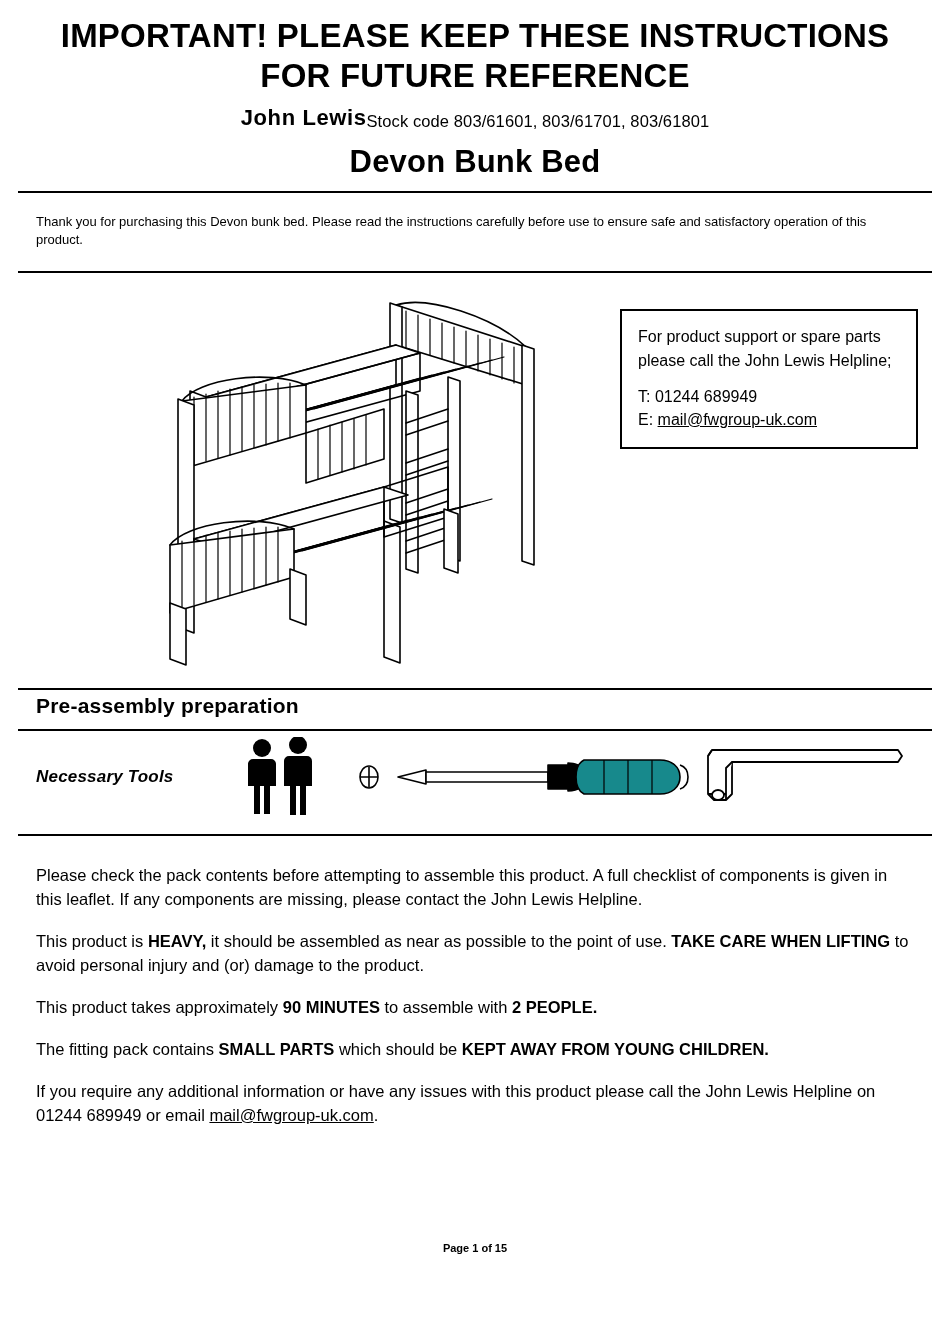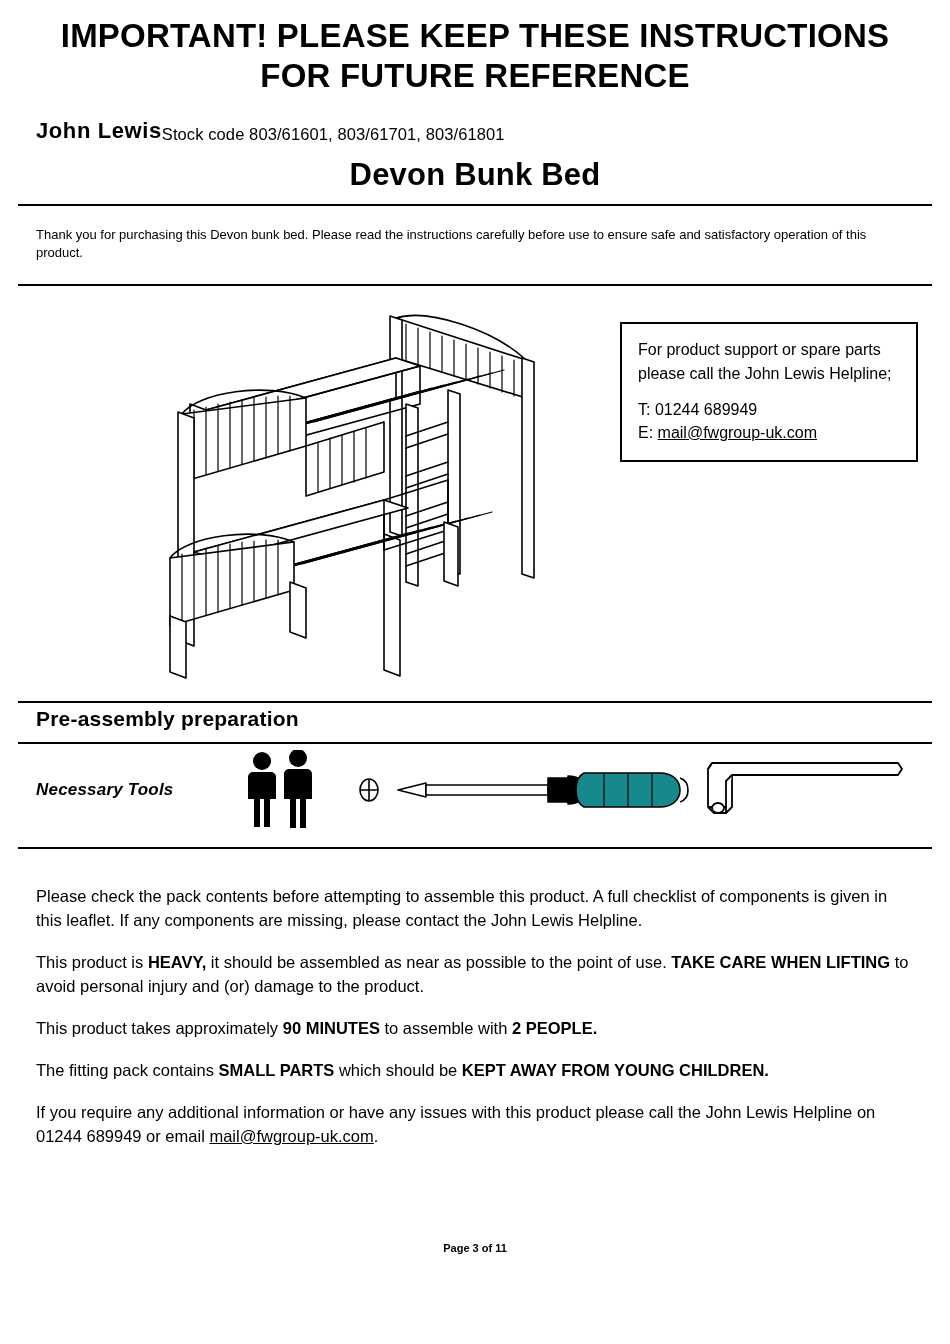--- a/index.html
+++ b/index.html
@@ -30,22 +30,22 @@
     font-weight: bold;
     line-height: 1.22;
     letter-spacing: 0.2px;
     padding-top: 16px;
     margin: 0 40px;
   }
 
   .brand-row {
     display: flex;
     align-items: flex-end;
-    justify-content: flex-start;
-    margin-top: 21px;
+    justify-content: center;
+    margin-top: 8px;
     padding: 0 18px;
   }
   .brand-name {
     font-size: 22px;
     font-weight: bold;
     letter-spacing: 0.6px;
   }
   .stock-code {
     font-size: 16.5px;
     letter-spacing: 0.1px;
@@ -129,21 +129,21 @@
     gap: 0px;
     flex: 1;
   }
 
   
   .body-text {
     font-size: 16.5px;
     line-height: 1.45;
     padding: 20px 18px 0 18px;
   }
-  .body-text p { margin: 16px 0 18px 0; }
+  .body-text p { margin: 8px 0 18px 0; }
   .body-text a { color: #000; text-decoration: underline; }
   .body-text b { font-weight: bold; }
 
   .footer {
     position: absolute;
     bottom: 22px;
     left: 0;
     width: 100%;
     text-align: center;
     font-size: 11px;
@@ -356,15 +356,15 @@
       <span>This product takes approximately </span><b>90 MINUTES</b><span> to assemble with </span><b>2 PEOPLE.</b>
     </p>
     <p>
       <span>The fitting pack contains </span><b>SMALL PARTS</b><span> which should be </span><b>KEPT AWAY FROM YOUNG CHILDREN.</b>
     </p>
     <p>
       <span>If you require any additional information or have any issues with this product please call the John Lewis Helpline on 01244 689949 or email </span><a href="#">mail@fwgroup-uk.com</a><span>.</span>
     </p>
   </div>
 
-  <div class="footer">Page 3 of 11</div>
+  <div class="footer">Page 1 of 15</div>
 
 </div>
 
 </body></html>

